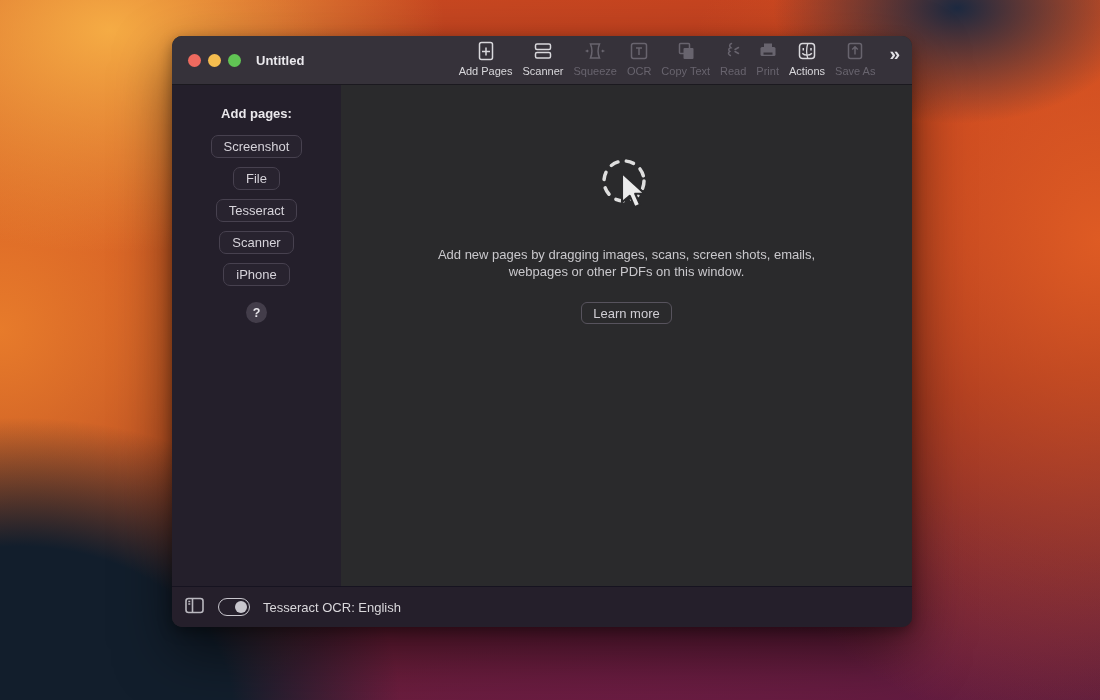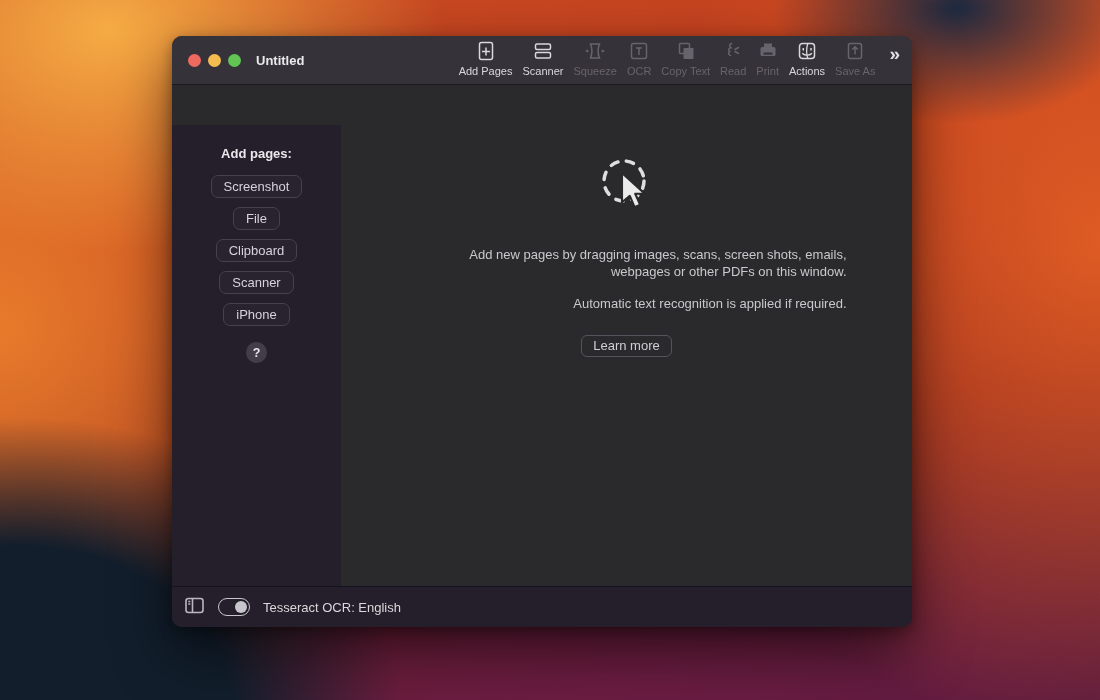--- a/index.html
+++ b/index.html
@@ -34,34 +34,34 @@
   .toolbar{margin-left:auto;display:flex;align-items:flex-end;gap:10px;padding-bottom:4px;}
   .tb-item{display:flex;flex-direction:column;align-items:center;gap:3px;cursor:default;}
   .tb-item .tb-label{font-size:11px;white-space:nowrap;}
   .tb-item.enabled{color:#d9d8dc;}
   .tb-item.disabled{color:#68646e;}
   .tb-icon svg{display:block;}
   .tb-overflow{align-self:center;color:#e3e2e6;font-size:19px;font-weight:bold;margin-left:4px;padding-bottom:8px;}
   .body-row{flex:1;display:flex;min-height:0;}
   .sidebar{
     width:169px;min-width:169px;background:#241f2b;
-    display:flex;flex-direction:column;align-items:center;padding-top:21px;box-sizing:border-box;margin-top:40px;
+    display:flex;flex-direction:column;align-items:center;padding-top:21px;box-sizing:border-box;
   }
   .sidebar-heading{font-size:13px;font-weight:bold;color:#eae8ec;margin-bottom:9px;}
   .side-btn{
     margin:4.5px 0;padding:3px 12px;border:1px solid #47414f;border-radius:7px;
     color:#d6d3da;font-size:13px;background:rgba(255,255,255,0.02);cursor:default;
   }
   .help-btn{
     margin-top:12px;width:21px;height:21px;border-radius:50%;background:#433d4a;
     color:#e7e5ea;font-size:12.5px;font-weight:bold;display:flex;align-items:center;justify-content:center;cursor:default;
   }
   .main{flex:1;background:#2a2a2c;display:flex;flex-direction:column;align-items:center;}
   .drop-icon{margin-top:72px;}
-  .hint{margin:0;text-align:right;color:#c9c8cc;font-size:13px;line-height:16.5px;width:440px;}
+  .hint{margin:0;text-align:center;color:#c9c8cc;font-size:13px;line-height:16.5px;width:440px;}
   .hint.first{margin-top:28px;}
   .hint + .hint{margin-top:16px;}
   .learn-more{
     margin-top:22px;padding:2.5px 11px;border:1px solid #57535d;border-radius:6px;
     color:#d0ced4;font-size:13px;background:transparent;cursor:default;
   }
   .statusbar{
     height:41px;min-height:33px;background:#251f2b;border-top:1px solid #161320;
     display:flex;align-items:center;padding:0 12px;gap:13px;box-sizing:border-box;
   }
@@ -185,37 +185,36 @@
       <div class="tb-overflow">»</div>
     </div>
   </div>
 
   <div class="body-row">
 
     <div class="sidebar">
       <div class="sidebar-heading">Add pages:</div>
       <button class="side-btn">Screenshot</button>
       <button class="side-btn">File</button>
-      <button class="side-btn">Clipboard</button>
+      <button class="side-btn">Tesseract</button>
       <button class="side-btn">Scanner</button>
       <button class="side-btn">iPhone</button>
       <div class="help-btn">?</div>
     </div>
 
     <div class="main">
       <div class="drop-icon">
         <svg width="54" height="58" viewBox="0 0 54 58">
           <circle cx="24" cy="24" r="20" fill="none" stroke="#dedede" stroke-width="3.5" stroke-dasharray="7.5 8.5" stroke-linecap="round"></circle>
           <g transform="translate(22,16) scale(1.5)">
             <path d="M0 0 L0 19.5 L5.2 15.2 L8.4 22.8 L12.1 21.2 L8.8 13.8 L15.2 13.8 Z" fill="#ebebeb" stroke="#2a2a2c" stroke-width="1.4" stroke-linejoin="round"></path>
           </g>
         </svg>
       </div>
       <p class="hint first">Add new pages by dragging images, scans, screen shots, emails, webpages or other PDFs on this window.</p>
-      <p class="hint">Automatic text recognition is applied if required.</p>
       <button class="learn-more">Learn more</button>
     </div>
   </div>
 
   <div class="statusbar">
     <span>
       <svg width="21" height="19" viewBox="0 0 21 19">
           <rect x="2" y="2.5" width="17" height="14" rx="2.5" fill="none" stroke="#bab8bf" stroke-width="1.6"></rect>
           <path d="M8.5 2.5v14" stroke="#bab8bf" stroke-width="1.6"></path>
           <path d="M4.3 5.5h2M4.3 8h2" stroke="#bab8bf" stroke-width="1.3"></path>

